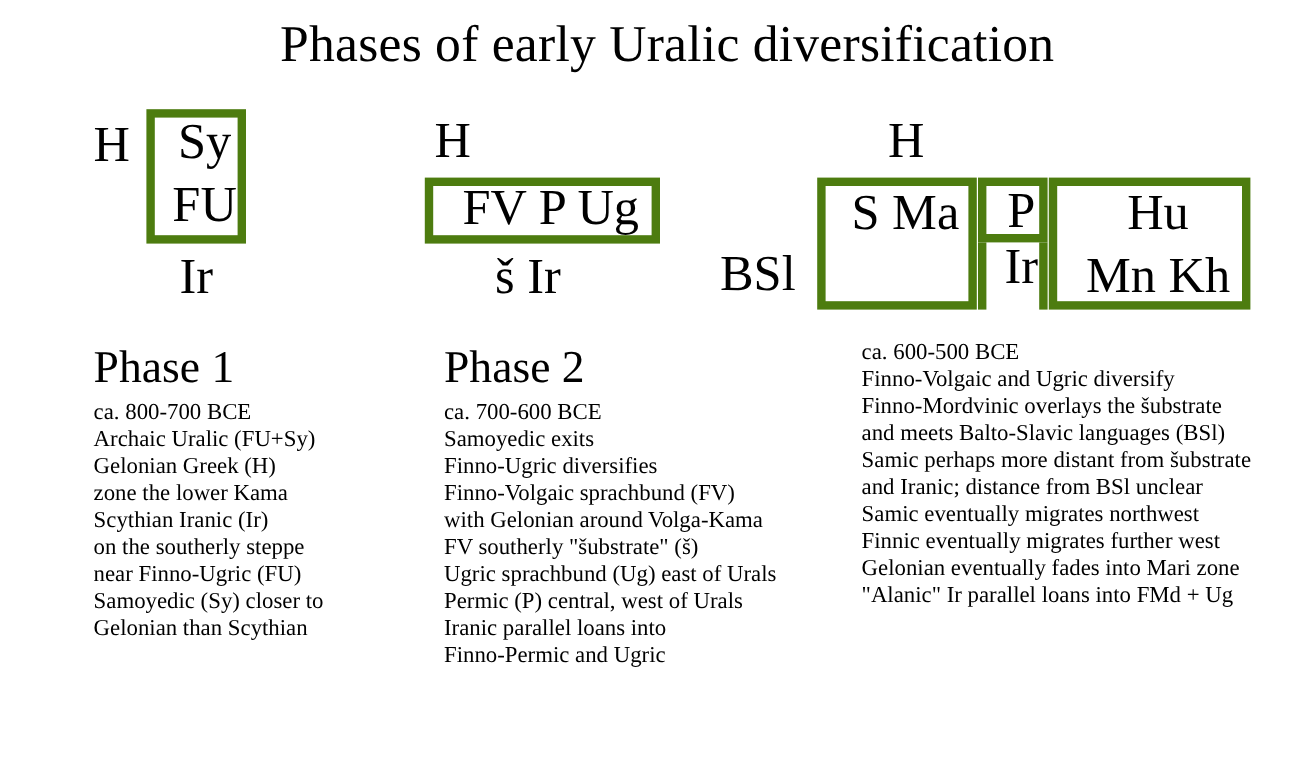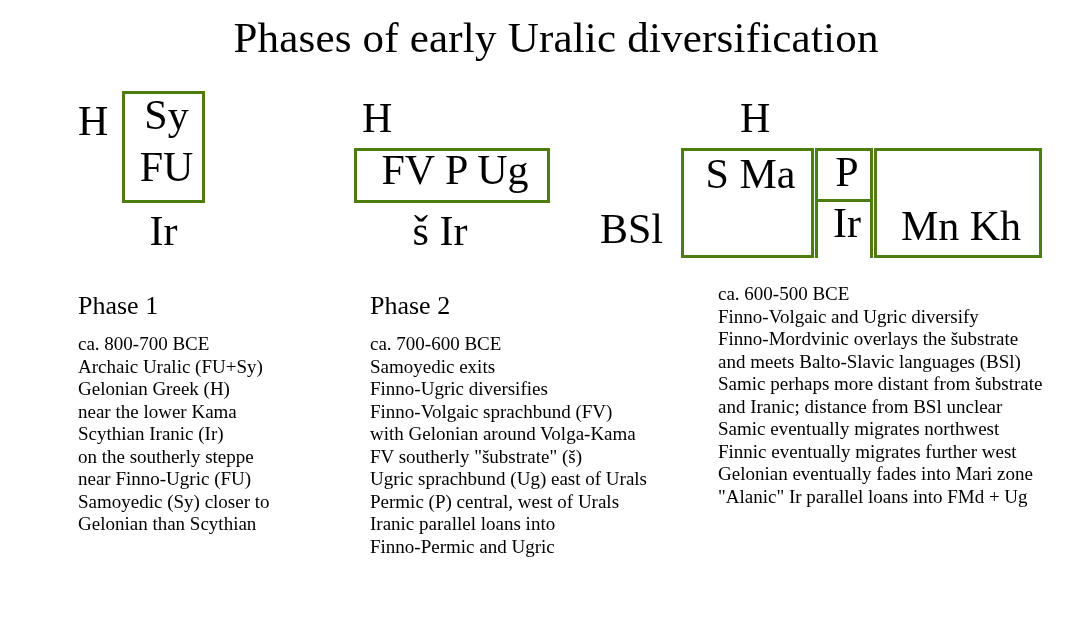--- a/index.html
+++ b/index.html
@@ -35,21 +35,21 @@
     position: absolute;
   }
   .glyph {
     position: absolute;
     font-size: 42px;
     line-height: 46px;
     white-space: nowrap;
   }
   .boxed {
     position: absolute;
-    border: 3px solid #4d7c0f;
+    border: 7px solid #4d7c0f;
     box-sizing: border-box;
   }
   .cell {
     position: absolute;
     font-size: 42px;
     line-height: 46px;
     white-space: nowrap;
     box-sizing: border-box;
   }
 
@@ -88,21 +88,21 @@
   
   .column {
     position: absolute;
     top: 283px;
   }
   #col1 { left: 78px;  width: 300px; }
   #col2 { left: 370px; width: 330px; }
   #col3 { left: 718px; width: 362px; }
 
   .phase-heading {
-    font-size: 26px;
+    font-size: 38px;
     line-height: 46px;
     margin: 0 0 4px 0;
     white-space: nowrap;
   }
   .phase-lines {
     font-size: 19px;
     line-height: 22.5px;
   }
   .phase-line {
     white-space: nowrap;
@@ -139,31 +139,32 @@
   </div>
 
   <div class="boxed" id="p3-boxP">
     <div class="cell" id="p3-P">P</div>
   </div>
   <div class="boxed" id="p3-boxIr">
     <div class="cell" id="p3-Ir">Ir</div>
   </div>
 
   <div class="boxed" id="p3-boxB">
+    <div class="cell" id="p3-Hu">Hu</div>
     <div class="cell" id="p3-MnKh">Mn Kh</div>
   </div>
 </div>
 
 <div class="column" id="col1">
   <div class="phase-heading">Phase 1</div>
   <div class="phase-lines">
       <div class="phase-line">ca. 800-700 BCE</div>
       <div class="phase-line">Archaic Uralic (FU+Sy)</div>
       <div class="phase-line">Gelonian Greek (H)</div>
-      <div class="phase-line">near the lower Kama</div>
+      <div class="phase-line">zone the lower Kama</div>
       <div class="phase-line">Scythian Iranic (Ir)</div>
       <div class="phase-line">on the southerly steppe</div>
       <div class="phase-line">near Finno-Ugric (FU)</div>
       <div class="phase-line">Samoyedic (Sy) closer to</div>
       <div class="phase-line">Gelonian than Scythian</div>
     </div>
 </div>
 
 <div class="column" id="col2">
   <div class="phase-heading">Phase 2</div>

